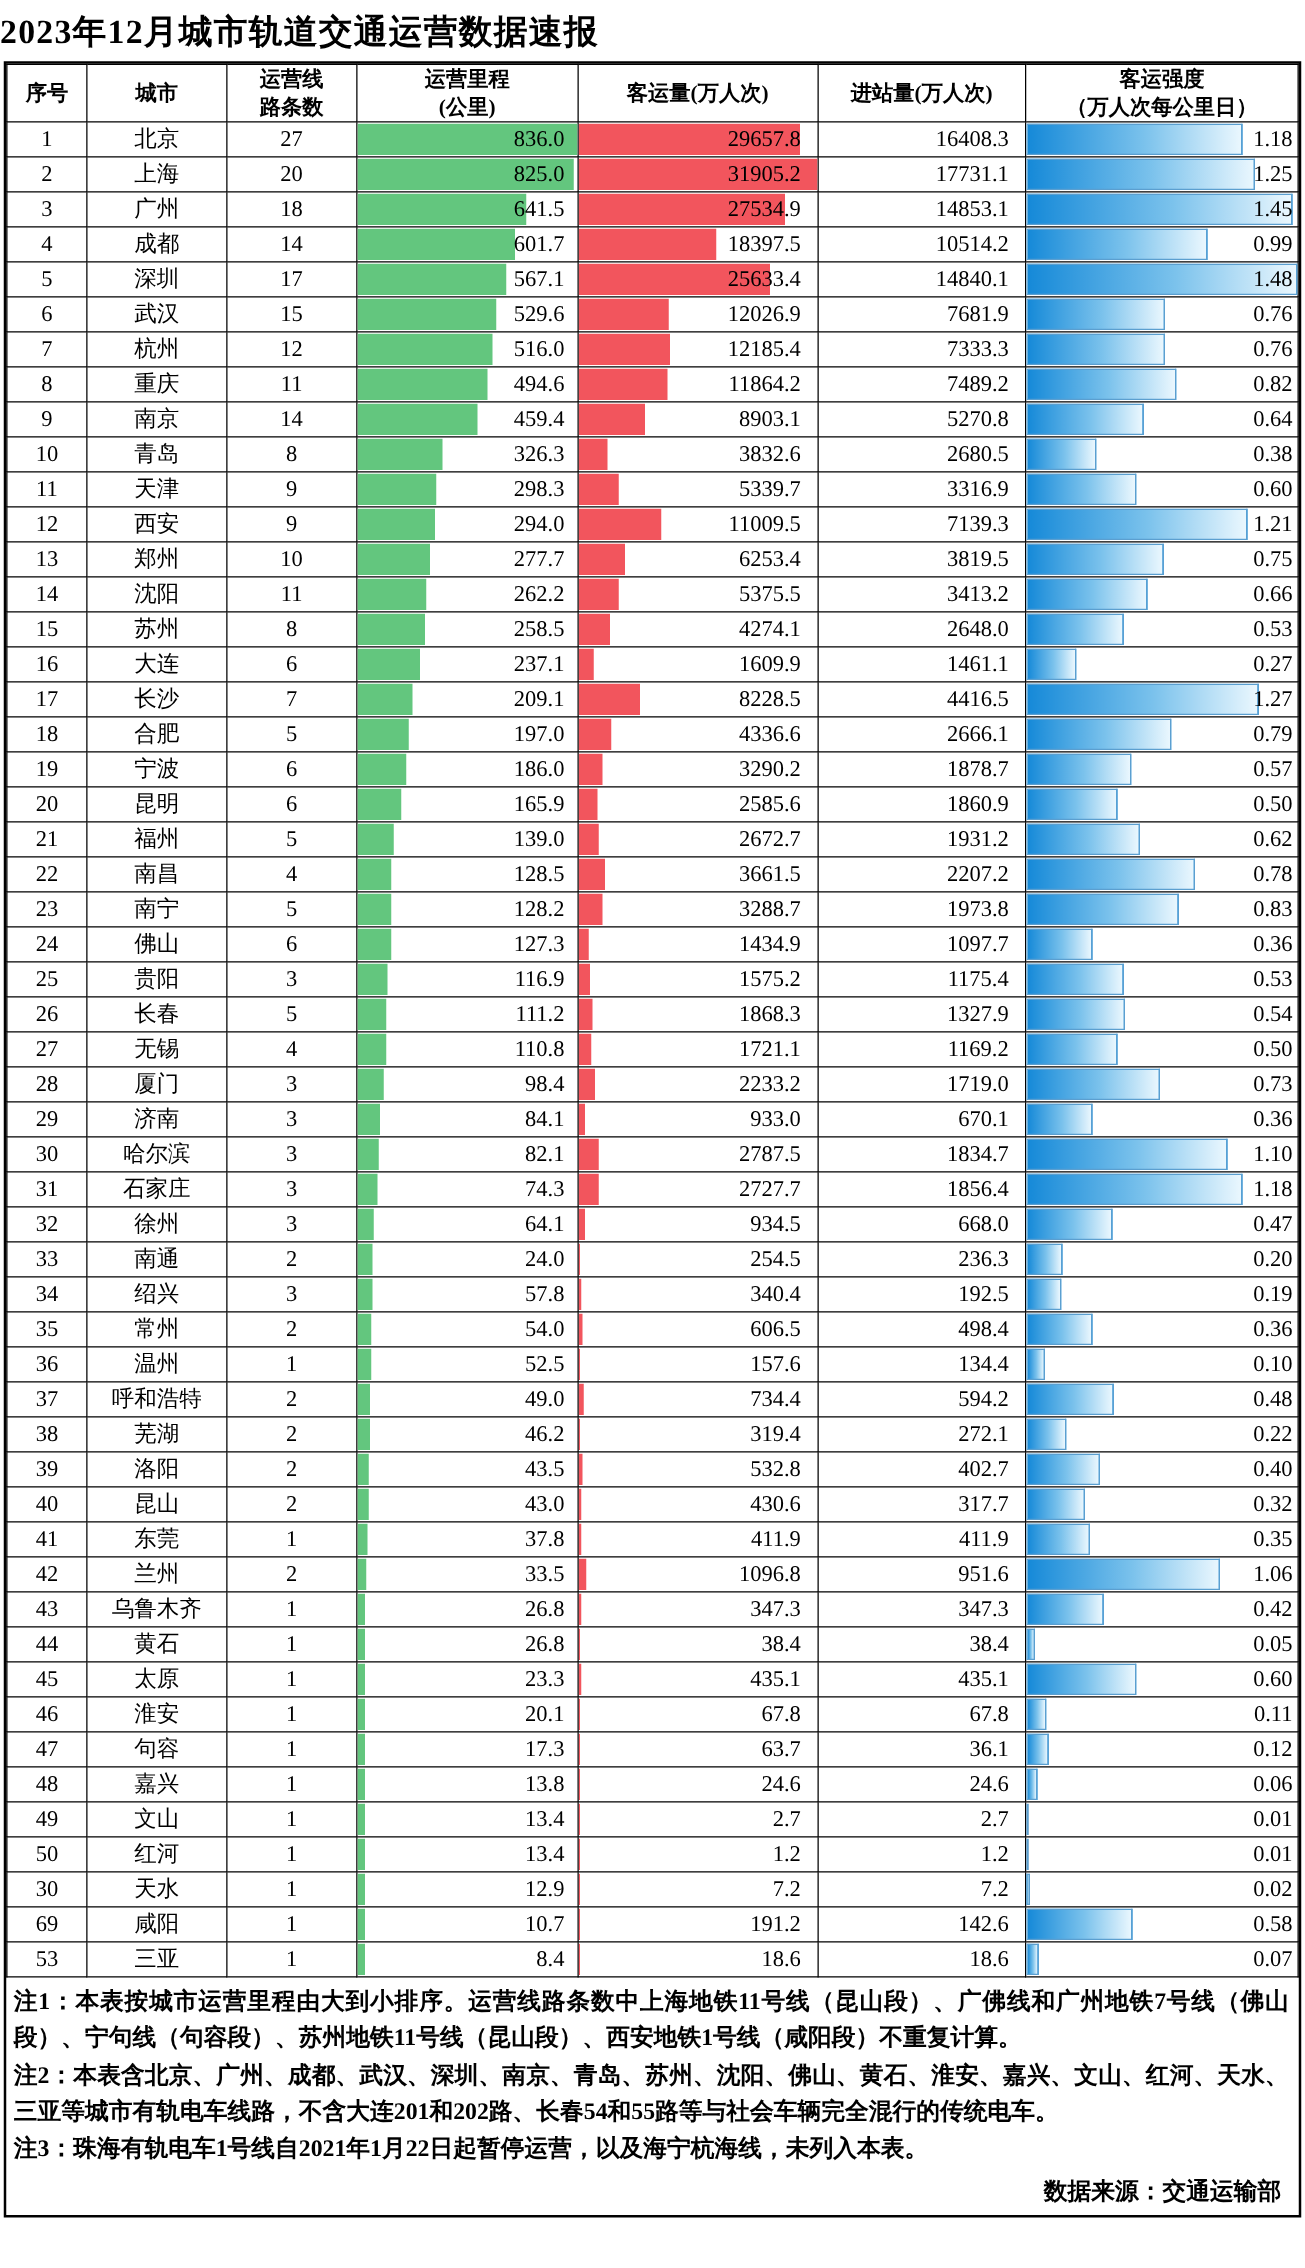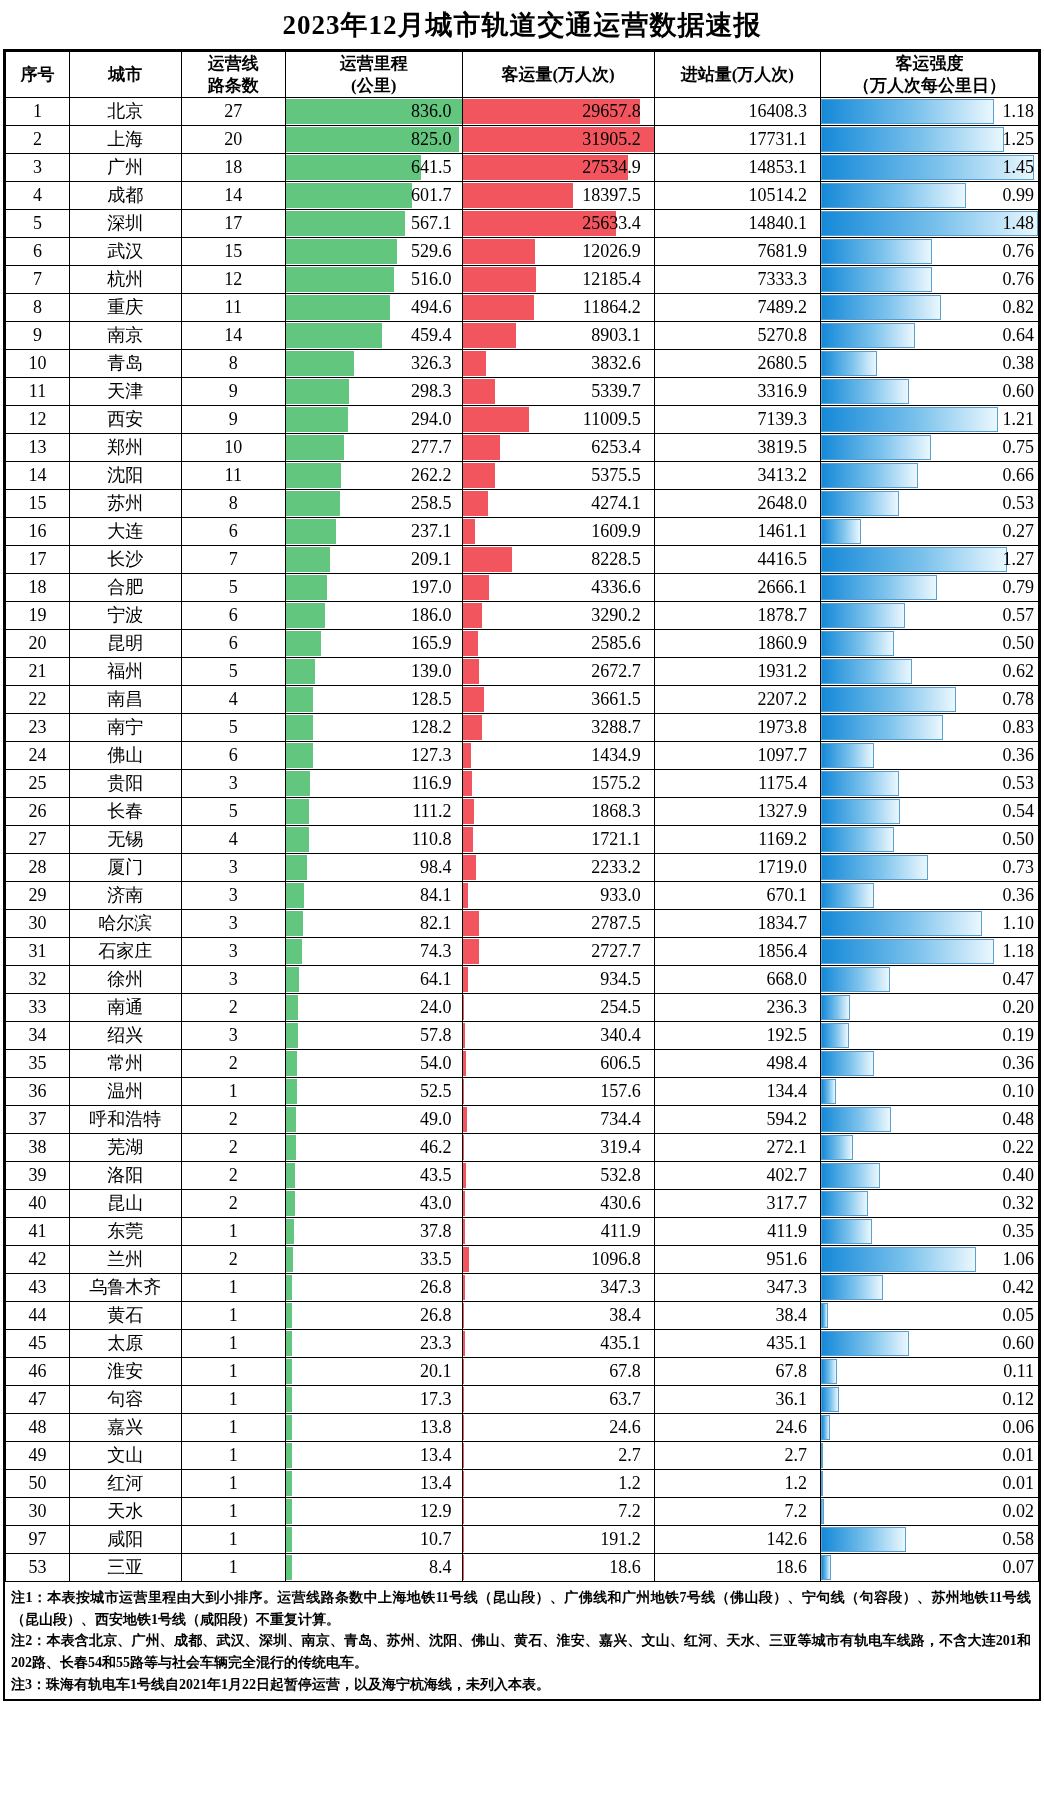--- a/index.html
+++ b/index.html
@@ -3,21 +3,21 @@
 <meta charset="utf-8">
 <style>
   * { margin:0; padding:0; box-sizing:border-box; }
   html,body { background:#ffffff; }
   body {
     width:1044px; height:1814px; margin:0 auto;
     font-family:"Liberation Serif","DejaVu Serif",serif;
     color:#000;
   }
   .title {
-    text-align:center; font-size:27px; font-weight:600;
+    font-size:27px; font-weight:600;
     padding:7px 0 6px; letter-spacing:1px;
   }
   .frame {
     margin:0 3px; border:2px solid #000;
   }
   table {
     width:100%; border-collapse:collapse; table-layout:fixed;
     font-size:18px;
   }
   th, td { border:1px solid #000; overflow:hidden; }
@@ -39,21 +39,21 @@
   .t-center { text-align:center; }
   .t-right  { text-align:right; }
   .pad-mileage    { padding-right:10px; }
   .pad-passengers { padding-right:13px; }
   .pad-entries    { padding-right:13px; }
   .pad-intensity  { padding-right:4px; }
   .bar-green { min-width:6px; }
   .bar-red   { min-width:1px; }
   .bar-blue  { min-width:2px; }
   .notes {
-    padding:5px 8px 4px 6px; font-size:14px; font-weight:bold;
+    padding:5px 8px 4px 6px; font-size:19px; font-weight:bold;
     line-height:1.55; text-align:justify;
   }
   .notes p { margin:0; }
   .source {
     text-align:right; padding:2px 14px 6px 0;
     font-size:19px; font-weight:bold;
   }
 </style>
 </head>
 <body>
@@ -2136,21 +2136,21 @@
           <td>
             <div class="cell">
               <div class="bar bar-blue" style="width: 1.35135%; background: linear-gradient(90deg, rgb(21, 137, 216) 0%, rgb(123, 194, 236) 55%, rgb(234, 247, 254) 100%); border: 1px solid rgb(91, 159, 208);"></div>
               <span class="val t-right pad-intensity">0.02</span>
             </div>
           </td>
         </tr>
         <tr>
           <td>
             <div class="cell">
-              <span class="val t-center">97</span>
+              <span class="val t-center">69</span>
             </div>
           </td>
           <td>
             <div class="cell">
               <span class="val t-center">咸阳</span>
             </div>
           </td>
           <td>
             <div class="cell">
               <span class="val t-center">1</span>
@@ -2221,13 +2221,14 @@
           </td>
         </tr>
       </tbody>
   </table>
 
   <div class="notes">
     <p>注1：本表按城市运营里程由大到小排序。运营线路条数中上海地铁11号线（昆山段）、广佛线和广州地铁7号线（佛山段）、宁句线（句容段）、苏州地铁11号线（昆山段）、西安地铁1号线（咸阳段）不重复计算。</p>
     <p>注2：本表含北京、广州、成都、武汉、深圳、南京、青岛、苏州、沈阳、佛山、黄石、淮安、嘉兴、文山、红河、天水、三亚等城市有轨电车线路，不含大连201和202路、长春54和55路等与社会车辆完全混行的传统电车。</p>
     <p>注3：珠海有轨电车1号线自2021年1月22日起暂停运营，以及海宁杭海线，未列入本表。</p>
   </div>
+  <div class="source">数据来源：交通运输部</div>
 </div>
 
 </body></html>

